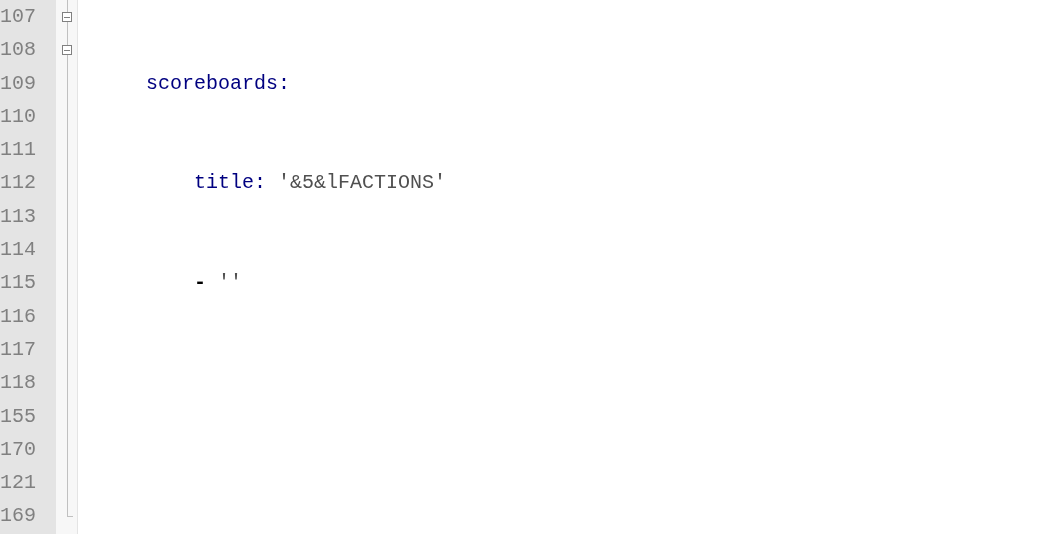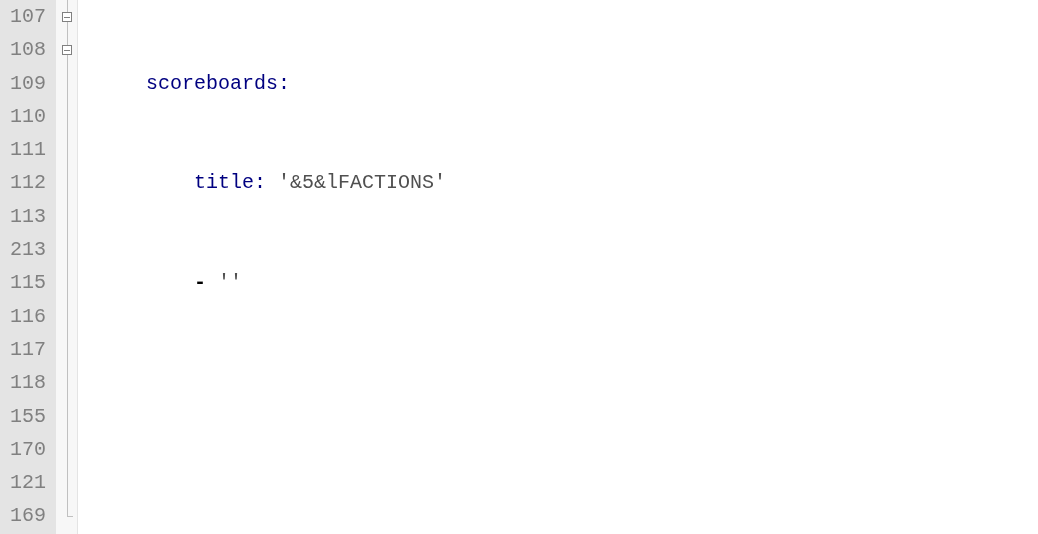--- a/index.html
+++ b/index.html
@@ -13,21 +13,21 @@
       background: #ffffff;
       display: flex;
       height: 534px;
       width: 1038px;
       overflow: hidden;
     }
     .gutter {
       background: #e4e4e4;
       color: #808080;
       text-align: right;
-      padding-right: 10px;
+      padding-right: 20px;
       user-select: none;
       min-width: 56px;
       line-height: 33.3px;
     }
     .fold-col {
       background: #f7f7f7;
       width: 22px;
       display: flex;
       flex-direction: column;
       position: relative;
@@ -90,21 +90,21 @@
 <body>
 
 <div class="gutter">
   <div>107</div>
   <div>108</div>
   <div>109</div>
   <div>110</div>
   <div>111</div>
   <div>112</div>
   <div>113</div>
-  <div>213</div>
+  <div>114</div>
   <div>115</div>
   <div>116</div>
   <div>117</div>
   <div>118</div>
   <div>155</div>
   <div>170</div>
   <div>121</div>
   <div>169</div>
 </div>
 

